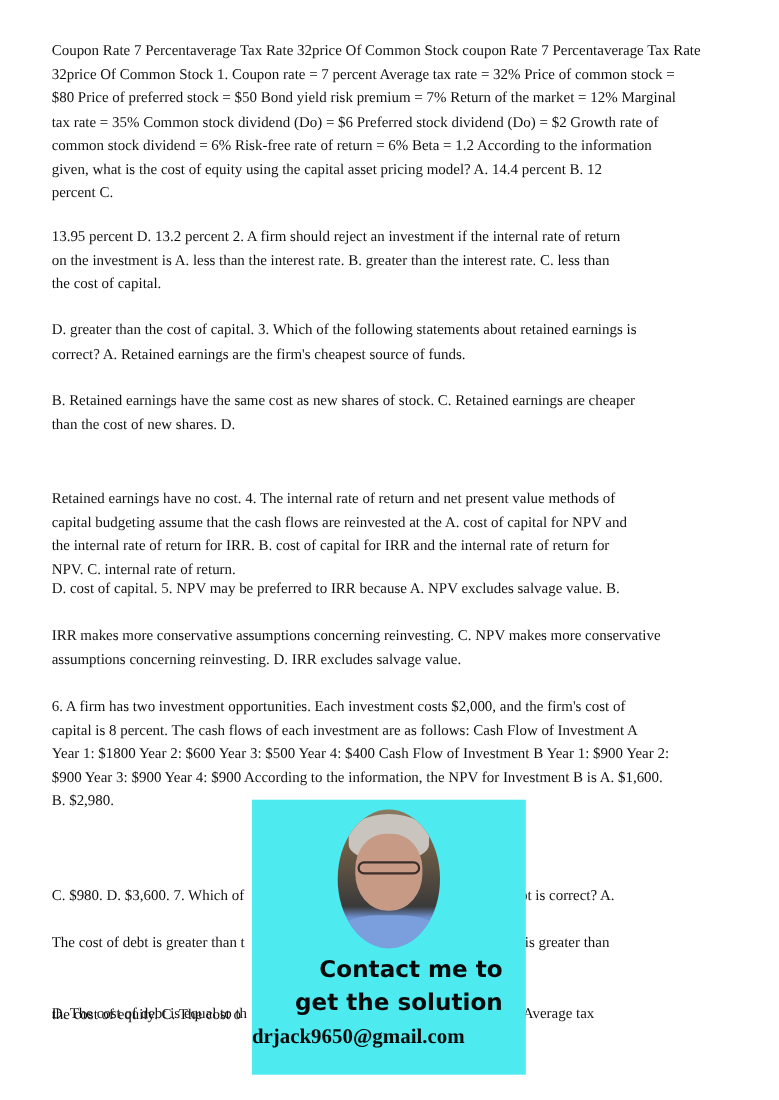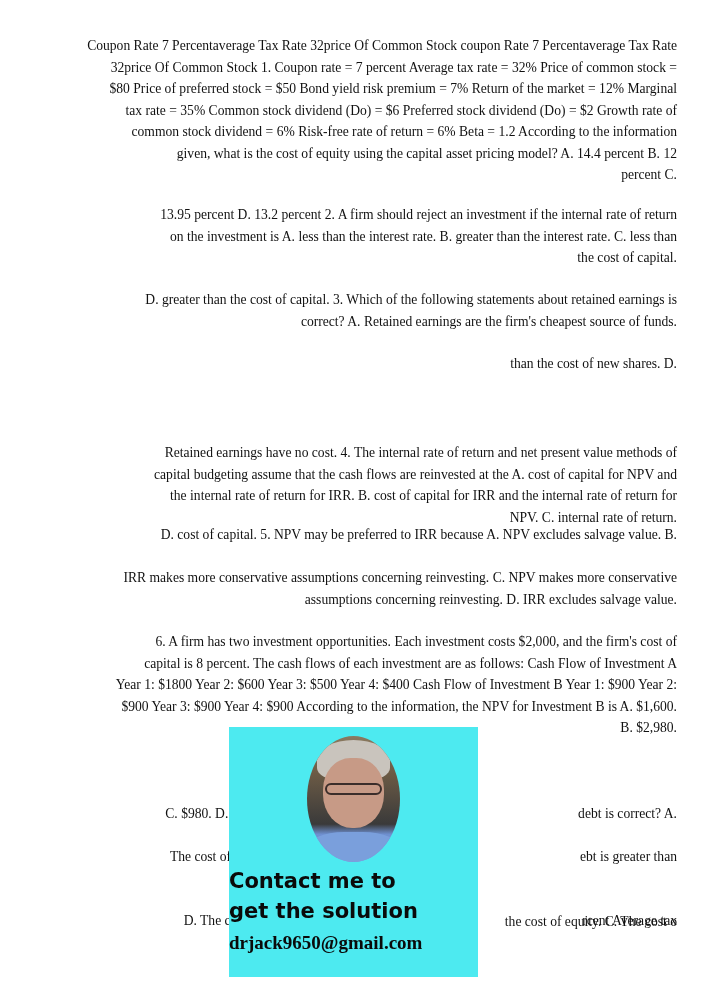--- a/index.html
+++ b/index.html
@@ -3,36 +3,36 @@
 <meta charset="utf-8">
 <style>
   html, body { margin: 0; padding: 0; background: #ffffff; }
   body { width: 708px; height: 1000px; position: relative; overflow: hidden; }
   .page { position: absolute; left: 0; top: 0; width: 708px; height: 1000px; background: #fff; }
   .para {
     position: absolute; left: 47px; width: 630px;
     font-family: "Liberation Serif", serif; font-size: 13.6px; line-height: 21.5px;
     color: #111; margin: 0; white-space: nowrap;
   }
-  .para .line { display: block; height: 21.5px; text-align: right; }
+  .para .line { display: block; height: 21.5px; }
   .promo {
     position: absolute; left: 229px; top: 727px; width: 249px; height: 250px;
     background: #4deaf0;
   }
   .avatar {
     position: absolute; left: 78px; top: 9px; width: 93px; height: 126px;
     border-radius: 50%; overflow: hidden;
     background: linear-gradient(180deg, #8a7a60 0%, #6b5a45 30%, #3a3a3a 70%, #6e8fcf 78%, #7fa0dd 100%);
   }
   .avatar .hair { position:absolute; left:10px; top:4px; width:73px; height:40px; border-radius:50% 50% 30% 30%; background:#c9c4bd; }
   .avatar .face { position:absolute; left:16px; top:22px; width:61px; height:70px; border-radius:45% 45% 48% 48%; background:#c79a86; }
   .avatar .glasses { position:absolute; left:18px; top:47px; width:57px; height:12px; border:2px solid #3b2d2a; border-radius:6px; box-sizing:border-box; background:transparent; }
   .avatar .shirt { position:absolute; left:0; top:96px; width:93px; height:40px; background:#7a9fdc; border-radius:40% 40% 0 0; }
   .promo-title {
-    position: absolute; left: 0; width: 228px; text-align: left;
+    position: absolute; left: 0; width: 228px; text-align: right;
     font-family: "DejaVu Sans", sans-serif; font-weight: bold; font-size: 21px; line-height: 30px; color: #0a0a0a;
   }
   .promo-email {
     position: absolute; left: 0; top: 205px; width: 249px; text-align: left;
     font-family: "Liberation Serif", serif; font-weight: bold; font-size: 19px; color: #0a0a0a;
   }
 </style>
 </head>
 <body>
 
@@ -52,20 +52,21 @@
     <span class="line">on the investment is A. less than the interest rate. B. greater than the interest rate. C. less than</span>
     <span class="line">the cost of capital.</span>
   </p>
 
   <p class="para" style="top:289px">
     <span class="line">D. greater than the cost of capital. 3. Which of the following statements about retained earnings is</span>
     <span class="line">correct? A. Retained earnings are the firm's cheapest source of funds.</span>
   </p>
 
   <p class="para" style="top:353px">
+    <span class="line">B. Retained earnings have the same cost as new shares of stock. C. Retained earnings are cheaper</span>
     <span class="line">than the cost of new shares. D.</span>
   </p>
 
   <p class="para" style="top:442px">
     <span class="line">Retained earnings have no cost. 4. The internal rate of return and net present value methods of</span>
     <span class="line">capital budgeting assume that the cash flows are reinvested at the A. cost of capital for NPV and</span>
     <span class="line">the internal rate of return for IRR. B. cost of capital for IRR and the internal rate of return for</span>
     <span class="line">NPV. C. internal rate of return.</span>
   </p>
 

